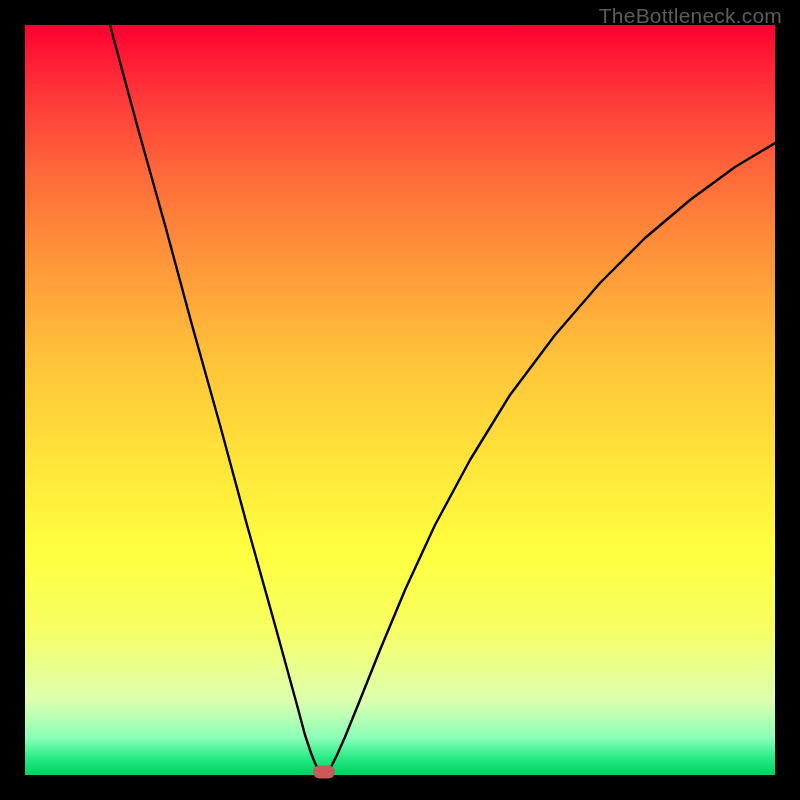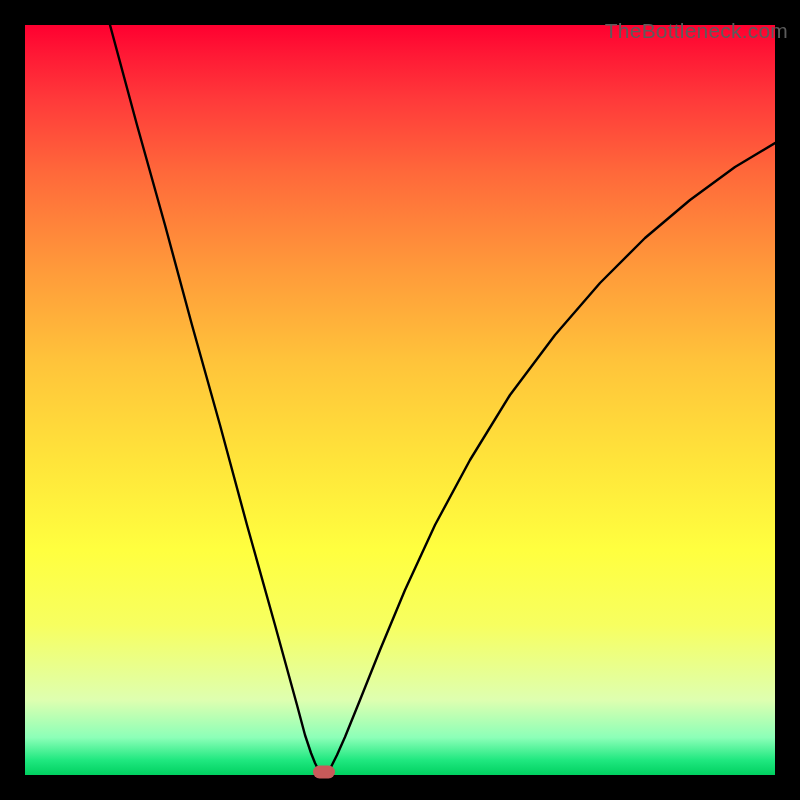--- a/index.html
+++ b/index.html
@@ -29,27 +29,26 @@
       #f7ff60 80%,
       #deffb0 90%,
       #8cffb8 95%,
       #20e880 98%,
       #00d060 100%
     );
   }
   .watermark {
     position: absolute;
     top: 4px;
-    right: 12px;
+    right: 18px;
     color: #5c5c5c;
     font-size: 21px;
     font-weight: 500;
     letter-spacing: 0.2px;
     user-select: none;
-    margin-top: 15px;
   }
   svg.curve {
     position: absolute;
     left: 0;
     top: 0;
     width: 750px;
     height: 750px;
     pointer-events: none;
   }
   .dot {

